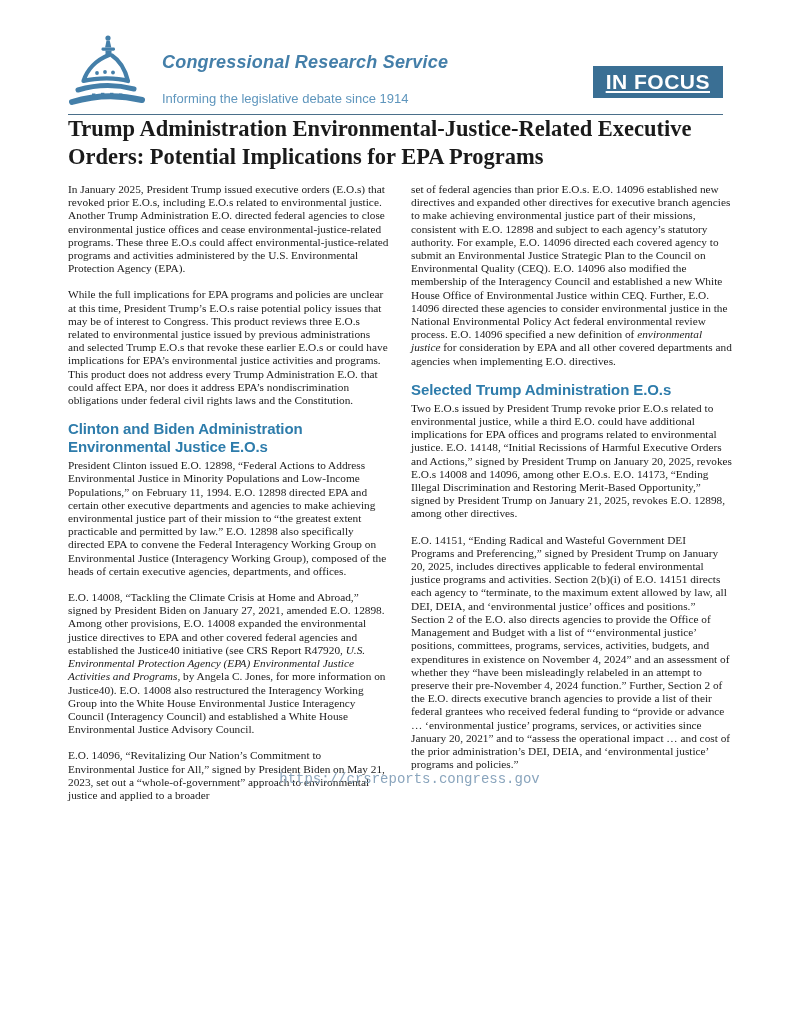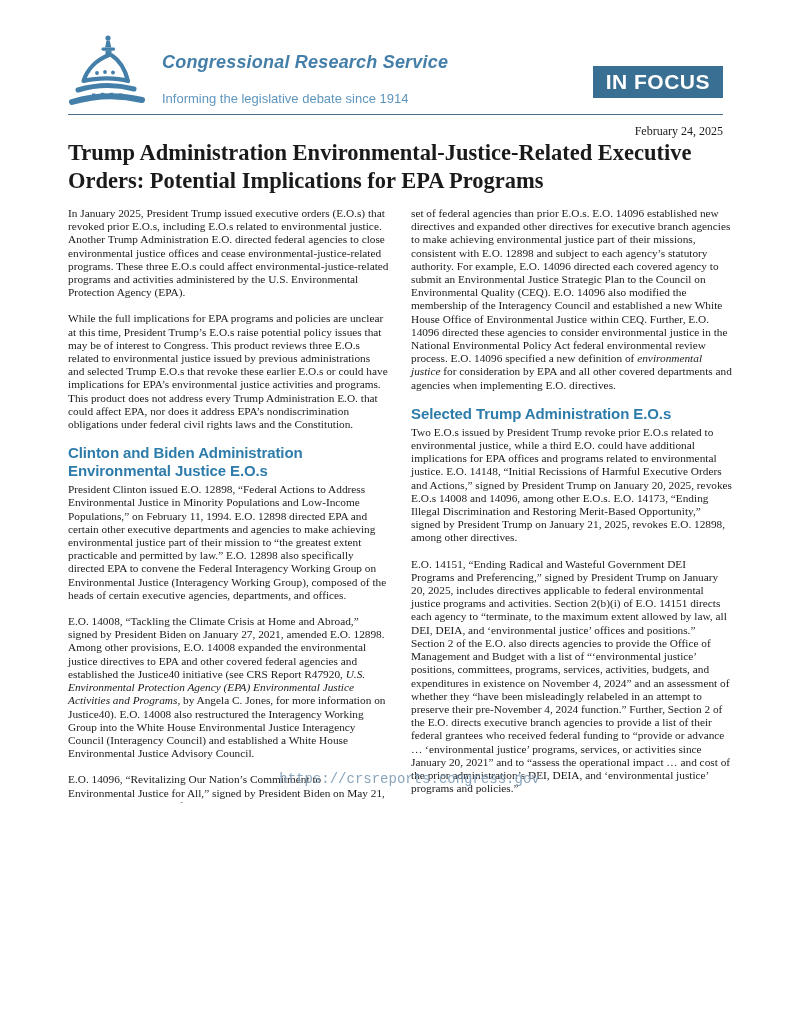--- a/index.html
+++ b/index.html
@@ -49,20 +49,21 @@
   .badge{
     font-family:"Liberation Sans", sans-serif;
     font-weight:bold;
     font-size:21px;line-height:21px;
     color:#ffffff;
     background:var(--badge-bg);
     padding:5px 13px 6px;
     margin-bottom:14px;
     letter-spacing:0.5px;
     white-space:nowrap;
+    text-decoration:underline;
   }
   .rule{
     border:none;
     border-top:1.5px solid var(--rule);
     margin-top:2px;
   }
   .date{
     text-align:right;
     font-size:12px;
     margin-top:9px;
@@ -146,21 +147,20 @@
       <div class="brand-text">
         <div class="org">Congressional Research Service</div>
         <div class="tagline">Informing the legislative debate since 1914</div>
       </div>
     </div>
     <div class="badge">IN FOCUS</div>
   </header>
 
   <hr class="rule">
 
-  <div class="date">February 24, 2025</div>
 
   <h1 class="title">Trump Administration Environmental-Justice-Related Executive Orders: Potential Implications for EPA Programs</h1>
 
   <main class="columns">
     <section class="col" id="col-left">
         <p class="body-para"><span>In January 2025, President Trump issued executive orders (E.O.s) that revoked prior E.O.s, including E.O.s related to environmental justice. Another Trump Administration E.O. directed federal agencies to close environmental justice offices and cease environmental-justice-related programs. These three E.O.s could affect environmental-justice-related programs and activities administered by the U.S. Environmental Protection Agency (EPA).</span></p>
         <p class="body-para"><span>While the full implications for EPA programs and policies are unclear at this time, President Trump’s E.O.s raise potential policy issues that may be of interest to Congress. This product reviews three E.O.s related to environmental justice issued by previous administrations and selected Trump E.O.s that revoke these earlier E.O.s or could have implications for EPA’s environmental justice activities and programs. This product does not address every Trump Administration E.O. that could affect EPA, nor does it address EPA’s nondiscrimination obligations under federal civil rights laws and the Constitution.</span></p>
         <h2 class="section-heading">Clinton and Biden Administration Environmental Justice E.O.s</h2>
         <p class="body-para"><span>President Clinton issued E.O. 12898, “Federal Actions to Address Environmental Justice in Minority Populations and Low-Income Populations,” on February 11, 1994. E.O. 12898 directed EPA and certain other executive departments and agencies to make achieving environmental justice part of their mission to “the greatest extent practicable and permitted by law.” E.O. 12898 also specifically directed EPA to convene the Federal Interagency Working Group on Environmental Justice (Interagency Working Group), composed of the heads of certain executive agencies, departments, and offices.</span></p>
         <p class="body-para"><span>E.O. 14008, “Tackling the Climate Crisis at Home and Abroad,” signed by President Biden on January 27, 2021, amended E.O. 12898. Among other provisions, E.O. 14008 expanded the environmental justice directives to EPA and other covered federal agencies and established the Justice40 initiative (see CRS Report R47920, </span><i>U.S. Environmental Protection Agency (EPA) Environmental Justice Activities and Programs</i><span>, by Angela C. Jones, for more information on Justice40). E.O. 14008 also restructured the Interagency Working Group into the White House Environmental Justice Interagency Council (Interagency Council) and established a White House Environmental Justice Advisory Council.</span></p>

